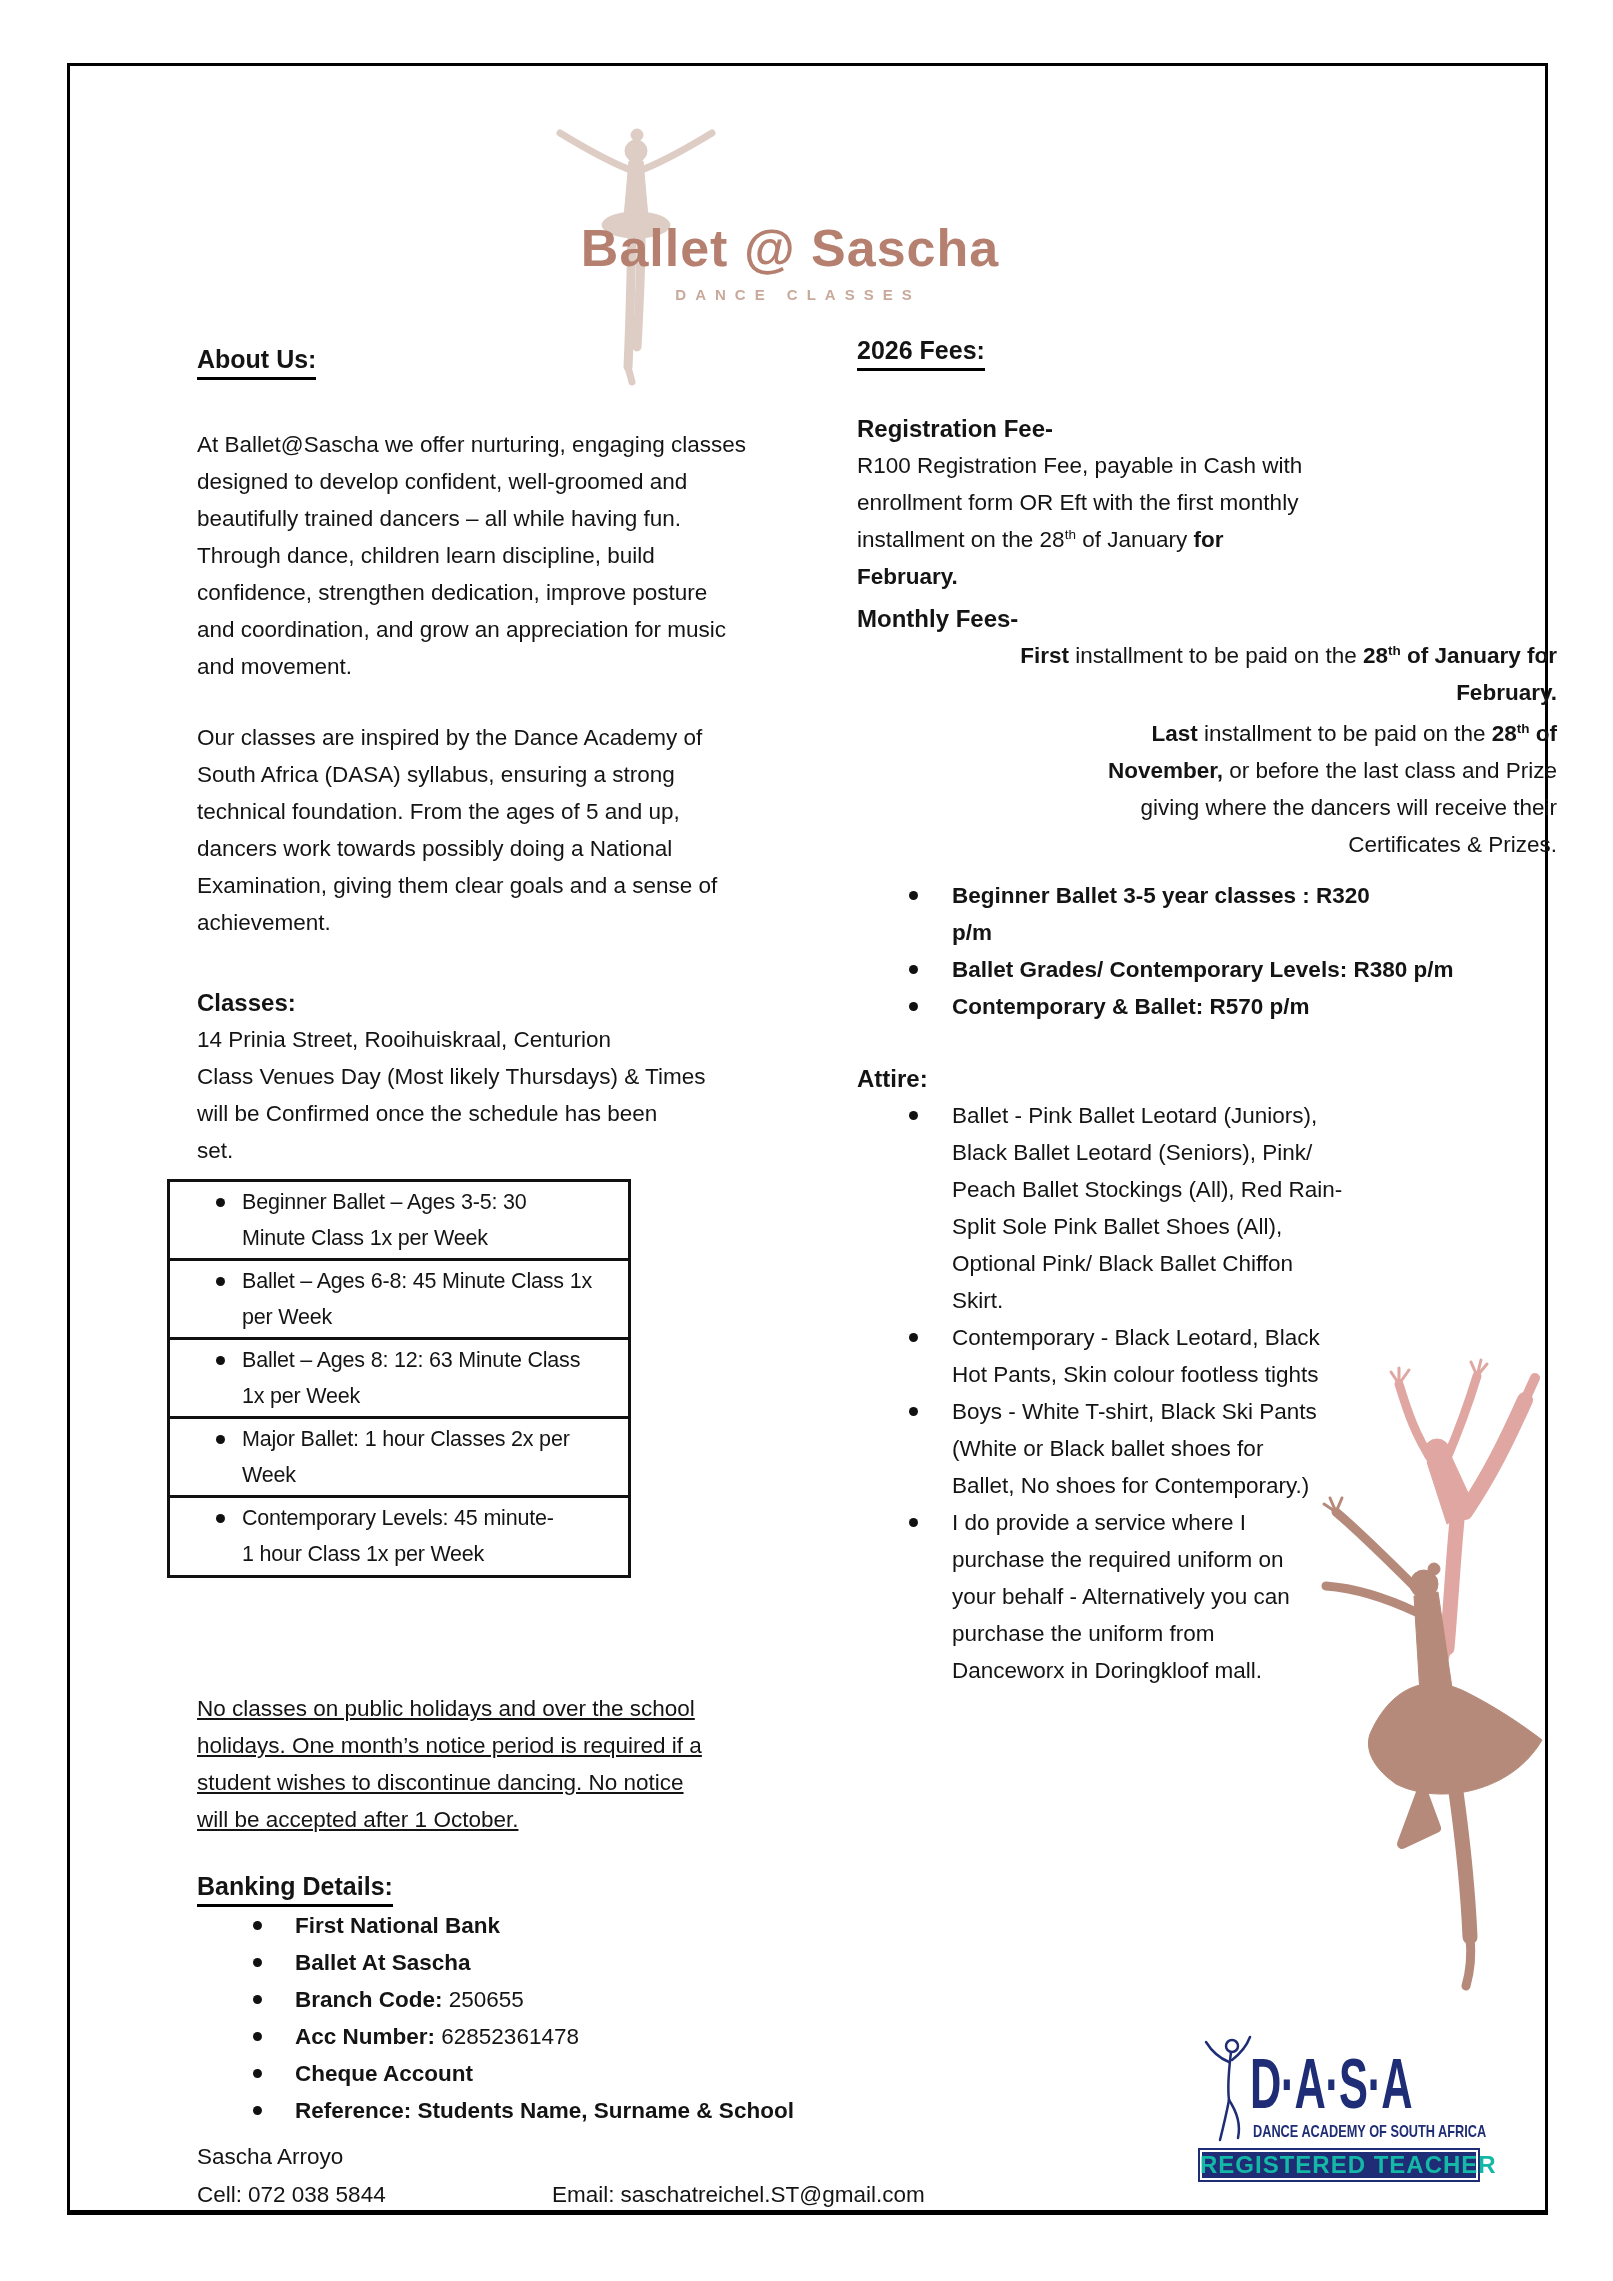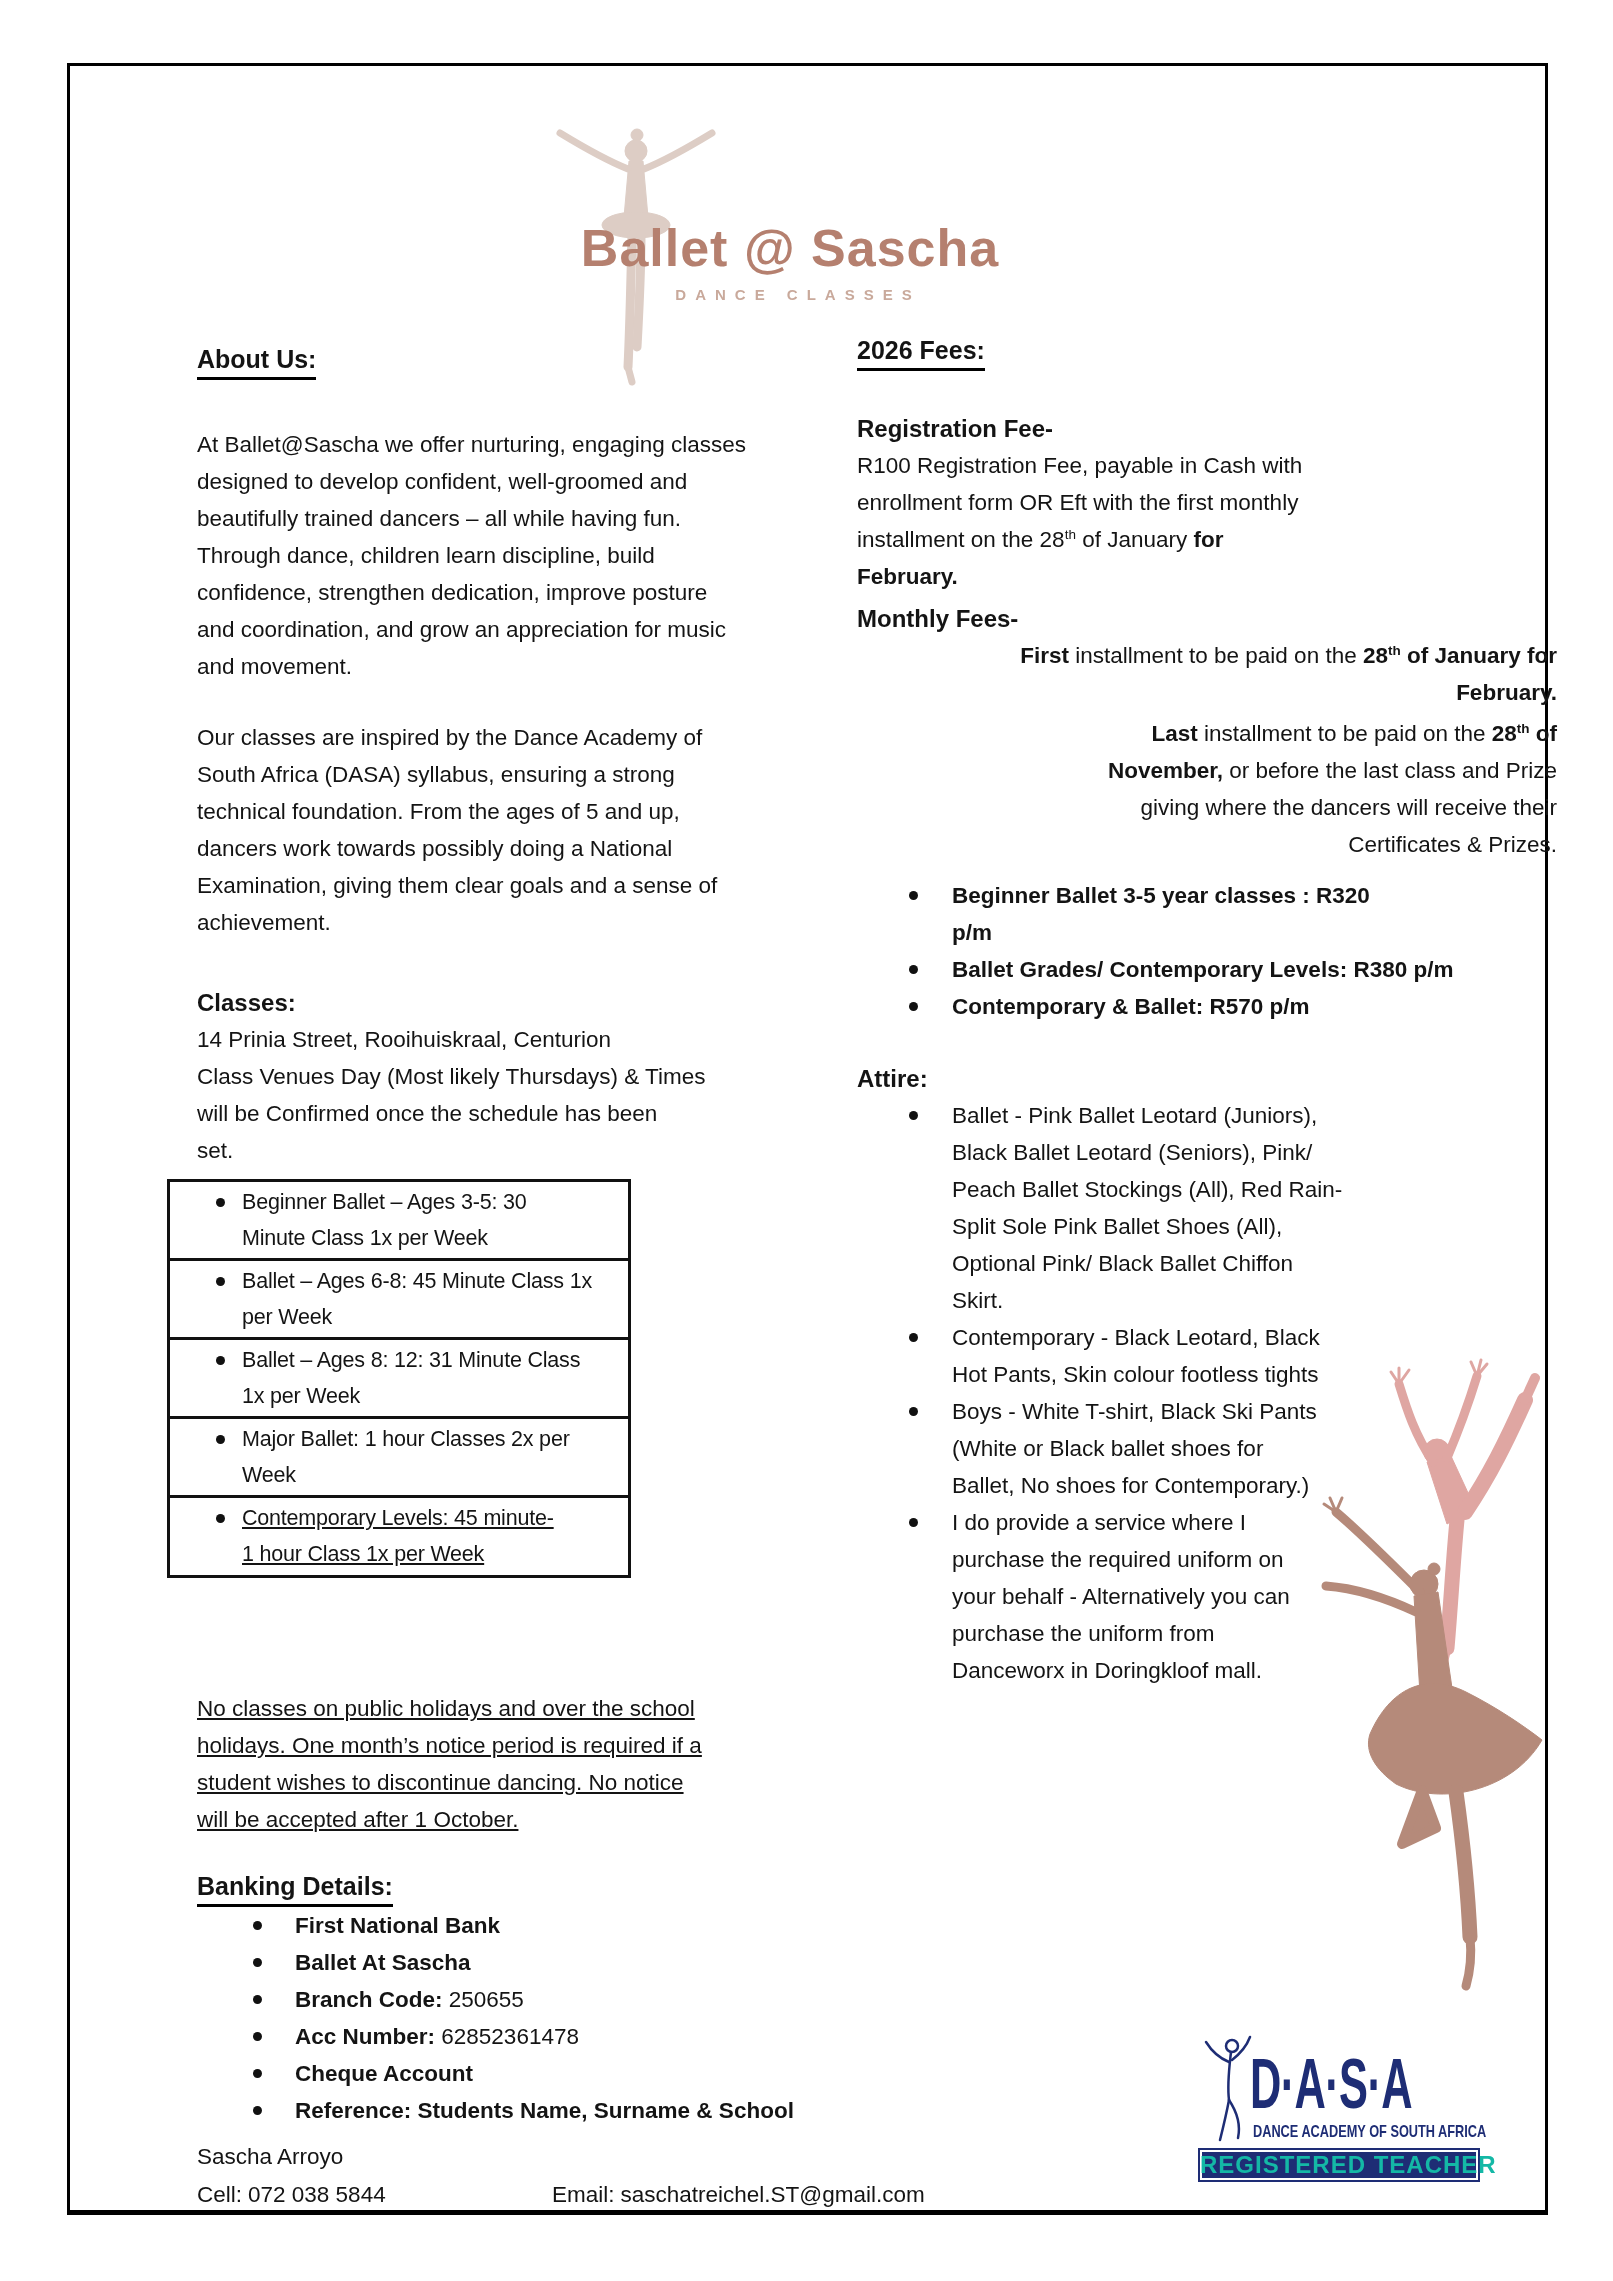--- a/index.html
+++ b/index.html
@@ -46,21 +46,21 @@
   #classes-intro{margin:4px 0 0 0;}
 
   .class-table{
     margin:10px 0 0 -30px;width:464px;
     border:3px solid #111;box-sizing:border-box;background:transparent;
   }
   .trow{
     position:relative;min-height:77px;box-sizing:border-box;
     padding:2px 6px 2px 72px;border-bottom:3px solid #111;
   }
-  .trow:last-child{border-bottom:none;text-decoration:underline;}
+  .trow:last-child{border-bottom:none;}
   .trow .plain{font-size:21.5px;line-height:36px;letter-spacing:-0.2px;}
   .dot{
     position:absolute;width:9px;height:9px;border-radius:50%;background:#111;
   }
   .trow .dot{left:46px;top:16px;}
 
   #holidays-note{margin:112px 0 0 0;text-decoration:underline;}
   #banking-h{margin-top:34px;}
   .blist{}
   .li{position:relative;padding-left:95px;}
@@ -184,21 +184,21 @@
       <div class="body plain">Beginner Ballet – Ages 3-5: 30
 Minute Class 1x per Week</div>
     </div>
     <div class="trow">
       <span class="dot"></span>
       <div class="body plain">Ballet – Ages 6-8: 45 Minute Class 1x
 per Week</div>
     </div>
     <div class="trow">
       <span class="dot"></span>
-      <div class="body plain">Ballet – Ages 8: 12: 31 Minute Class
+      <div class="body plain">Ballet – Ages 8: 12: 63 Minute Class
 1x per Week</div>
     </div>
     <div class="trow">
       <span class="dot"></span>
       <div class="body plain">Major Ballet: 1 hour Classes 2x per
 Week</div>
     </div>
     <div class="trow">
       <span class="dot"></span>
       <div class="body plain">Contemporary Levels: 45 minute-

